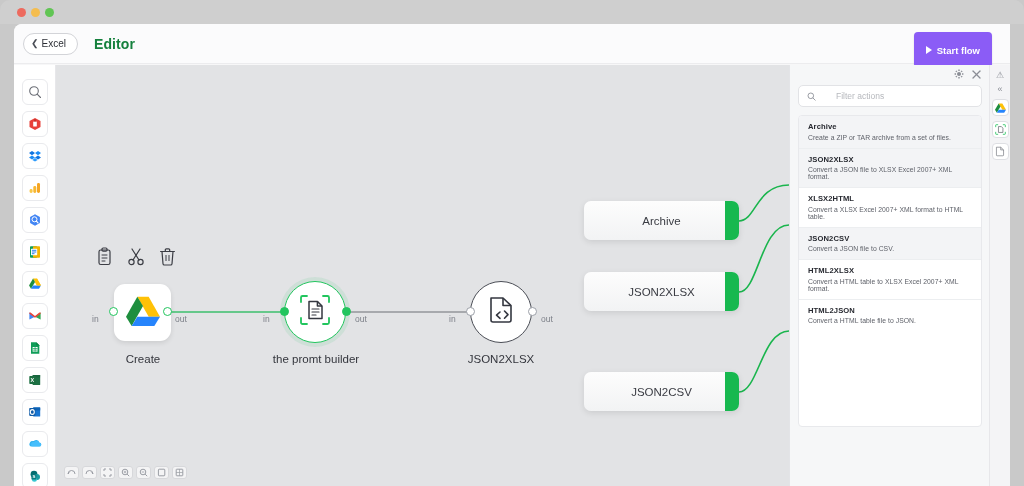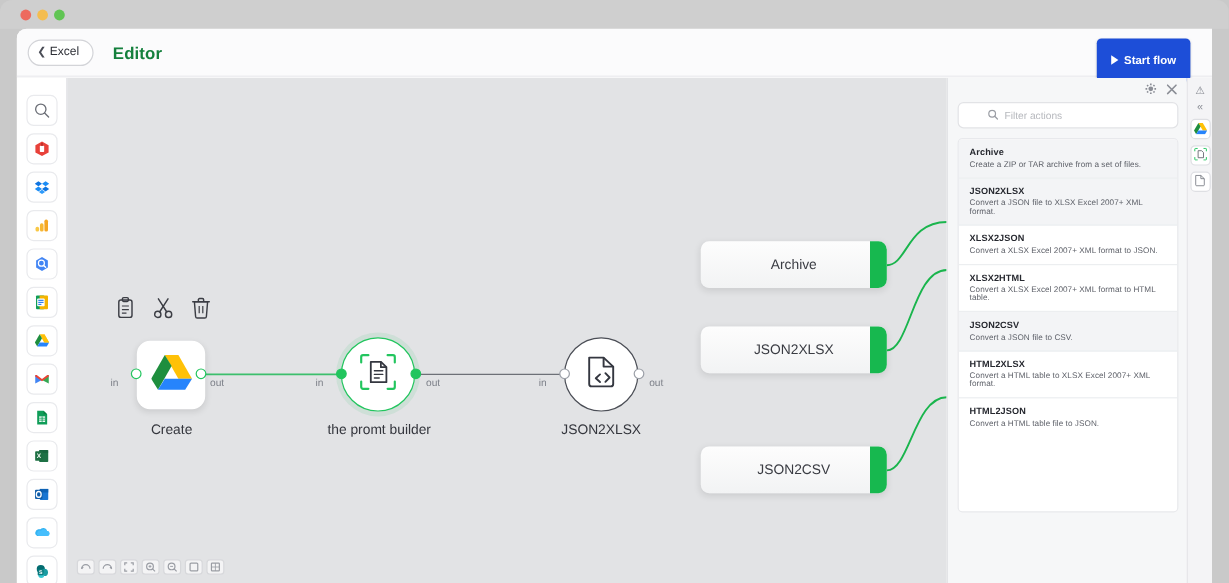--- a/index.html
+++ b/index.html
@@ -50,21 +50,21 @@
     font-size: 10px; color: #2d2f36; cursor: pointer;
   }
   #back-btn .chev { font-size: 9px; color: #4a4d56; line-height: 1; }
   #page-title {
     margin-left: 16px; font-size: 14px; font-weight: 700; color: #15803d;
     letter-spacing: .1px;
   }
   #start-flow {
     position: absolute; right: 18px; top: 8px;
     height: 36px; padding: 12px 12px;
-    background: #1d4ed8; border: none; border-radius: 4px;
+    background: #8b5cf6; border: none; border-radius: 4px;
     color: #fff; font-size: 9.5px; font-weight: 600;
     display: flex; align-items: center; gap: 5px; cursor: pointer;
     box-shadow: 0 1px 2px rgba(0,0,0,.12);
   }
   #start-flow .play {
     width: 0; height: 0;
     border-left: 6px solid #fff;
     border-top: 4px solid transparent; border-bottom: 4px solid transparent;
   }
 
@@ -180,21 +180,21 @@
   }
   #panel-top {
     position: absolute; right: 8px; top: 4px;
     display: flex; gap: 8px; align-items: center;
   }
   .panel-icon { cursor: pointer; color: #8b8e96; font-size: 11px; line-height: 1; }
 
   #filter-box {
     position: absolute; left: 8px; top: 20px; width: 184px; height: 22px;
     background: #fff; border: 1px solid #e2e3e6; border-radius: 5px;
-    display: flex; align-items: center; gap: 5px; padding: 0 24px;
+    display: flex; align-items: center; gap: 20px; padding: 0 8px;
   }
   #filter-input {
     border: none; outline: none; background: transparent;
     font-size: 8.5px; color: #3a3c43; width: 100%;
     font-family: "Liberation Sans", sans-serif;
   }
   #filter-input::placeholder { color: #b6b8bd; }
 
   #act-list {
     position: absolute; left: 8px; top: 50px; width: 184px; height: 312px;
@@ -607,24 +607,20 @@
       <div id="act-list">
         <div class="act-row linked">
           <div class="act-name">Archive</div>
           <div class="act-desc">Create a ZIP or TAR archive from a set of files.</div>
         </div>
         <div class="act-row linked">
           <div class="act-name">JSON2XLSX</div>
           <div class="act-desc">Convert a JSON file to XLSX Excel 2007+ XML format.</div>
         </div>
         <div class="act-row">
-          <div class="act-name">XLSX2JSON</div>
-          <div class="act-desc">Convert a XLSX Excel 2007+ XML format to JSON.</div>
-        </div>
-        <div class="act-row">
           <div class="act-name">XLSX2HTML</div>
           <div class="act-desc">Convert a XLSX Excel 2007+ XML format to HTML table.</div>
         </div>
         <div class="act-row linked">
           <div class="act-name">JSON2CSV</div>
           <div class="act-desc">Convert a JSON file to CSV.</div>
         </div>
         <div class="act-row">
           <div class="act-name">HTML2XLSX</div>
           <div class="act-desc">Convert a HTML table to XLSX Excel 2007+ XML format.</div>

